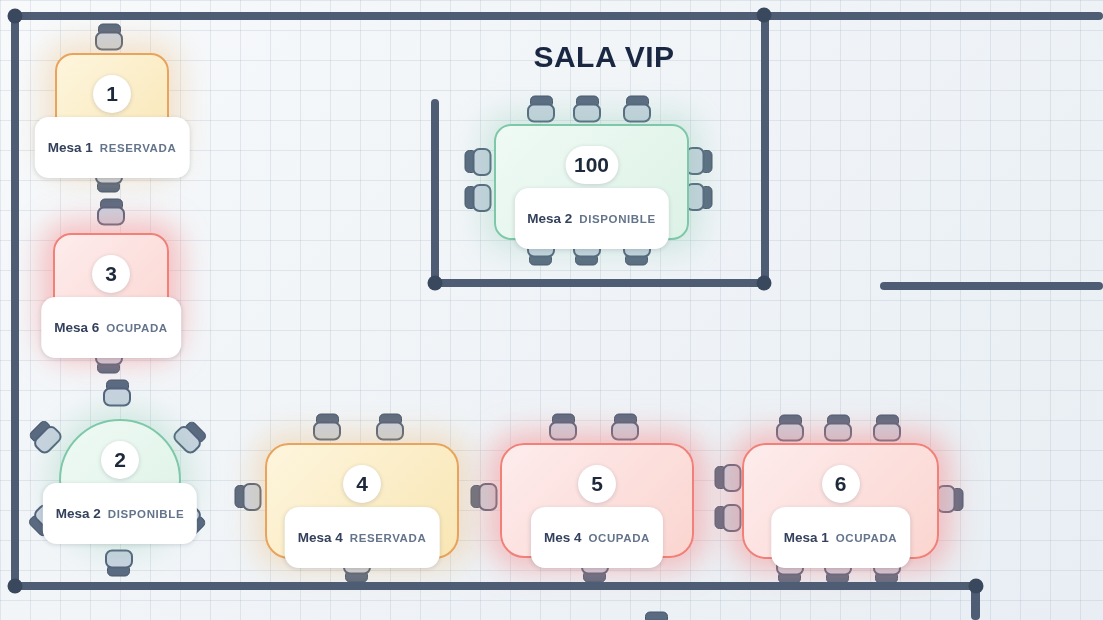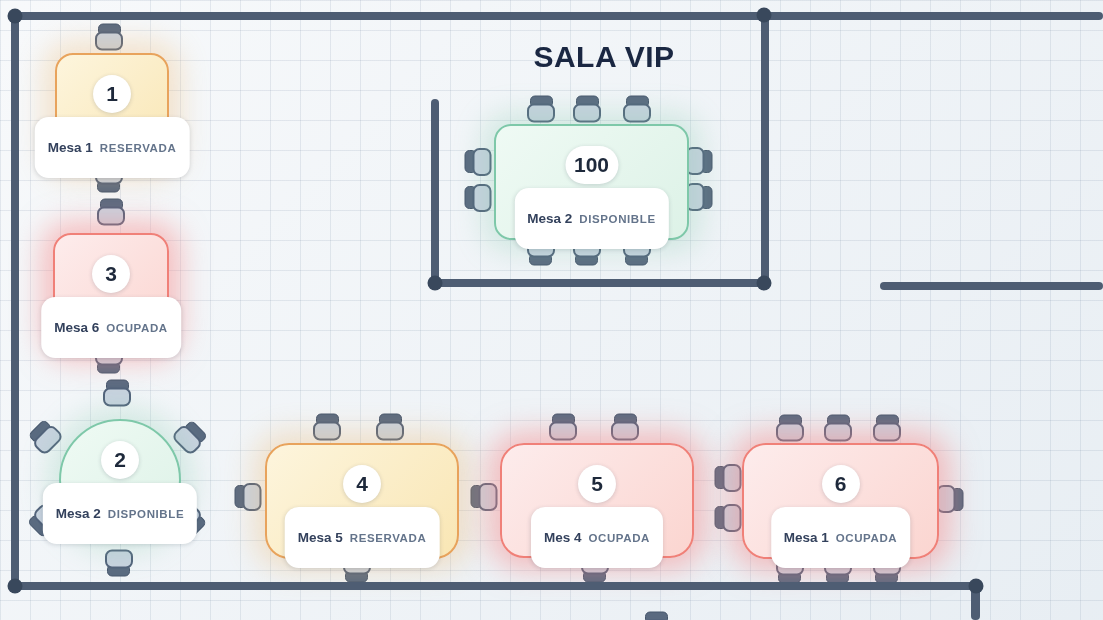--- a/index.html
+++ b/index.html
@@ -261,21 +261,21 @@
       <div class="table shape-circle" style="left: 59px; top: 419px; width: 118px; height: 118px; --f1: #effaf4; --f2: #ddf2e7; --border: #7ec8a9; --glow: rgba(130,200,170,0.28);">
         <div class="table-number">2</div>
         <div class="table-label">
           <span class="t-name">Mesa 2</span>
           <span class="t-status">DISPONIBLE</span>
         </div>
       </div>
       <div class="table shape-rect" style="left: 265px; top: 443px; width: 190px; height: 112px; --f1: #fdf5dd; --f2: #f9e6b4; --border: #e8a35c; --glow: rgba(240,180,100,0.30); border-radius: 24px;">
         <div class="table-number">4</div>
         <div class="table-label">
-          <span class="t-name">Mesa 5</span>
+          <span class="t-name">Mesa 4</span>
           <span class="t-status">RESERVADA</span>
         </div>
       </div>
       <div class="table shape-rect" style="left: 500px; top: 443px; width: 190px; height: 111px; --f1: #fdecec; --f2: #fbd5d0; --border: #f08078; --glow: rgba(248,140,140,0.50); border-radius: 24px;">
         <div class="table-number">5</div>
         <div class="table-label">
           <span class="t-name">Mes 4</span>
           <span class="t-status">OCUPADA</span>
         </div>
       </div>

